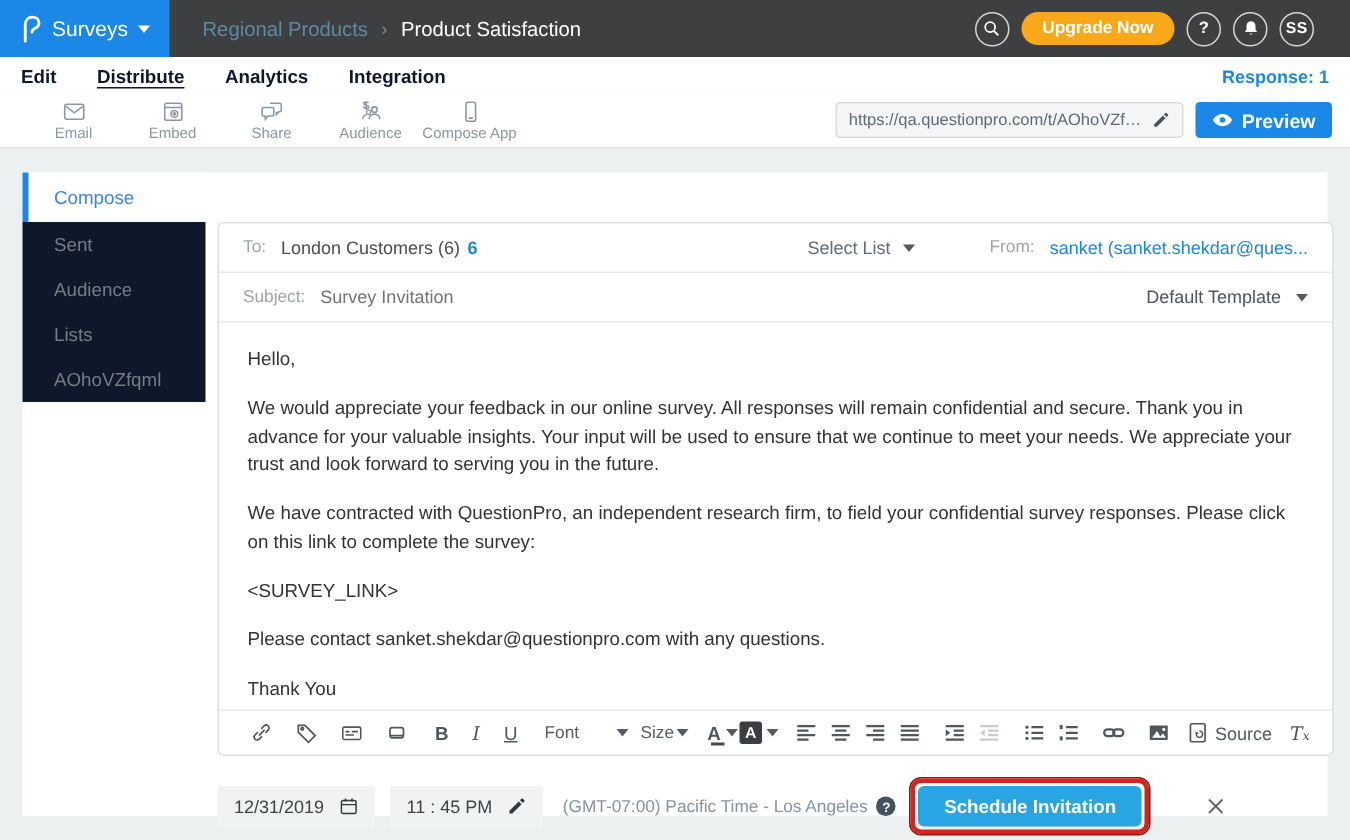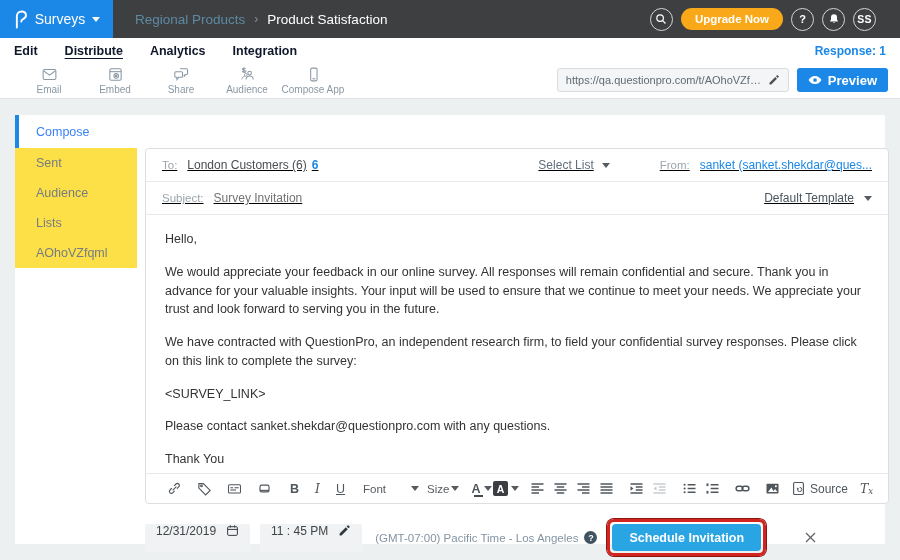--- a/index.html
+++ b/index.html
@@ -50,26 +50,26 @@
   .preview-btn { height:24px; background:#1b87e6; border-radius:3px; color:#fff; font-size:13px;
                  font-weight:bold; display:flex; align-items:center; gap:6px; padding:0 11px; cursor:pointer; }
   .preview-btn svg { width:14px; height:10px; }
 
   
   .content-card { margin:16px 15px 0; background:#fff; height:429px; display:flex; }
   .sidebar { width:122px; flex:none; }
   .side-item { display:flex; align-items:center; font-size:12.5px; cursor:pointer; }
   .side-item.active { height:33px; border-left:4px solid #1b87e6; padding-left:17px; color:#3b82f6;
                       background:#fff; }
-  .side-group .side-item { height:30px; padding-left:21px; color:#757c83; background:#fde047; }
+  .side-group .side-item { height:30px; padding-left:21px; color:#757c83; background:#0f172a; }
 
   .main { flex:1; padding:33px 30px 0 8px; }
   .form-box { border:1px solid #dcdfe1; border-radius:4px; background:#fff; }
   .frow { height:33px; display:flex; align-items:center; padding:0 16px;
-          border-bottom:1px solid #e8eaec; font-size:12px;text-decoration:underline; }
+          border-bottom:1px solid #e8eaec; font-size:12px; }
   .flabel { color:#9aa5ad; font-size:11.5px; margin-right:10px; }
   .to-value { color:#474e54; cursor:pointer; }
   .to-count { color:#1b87e6; font-weight:bold; margin-left:5px; }
   .select-list { margin-left:auto; display:flex; align-items:center; gap:8px; color:#5f6e7a; cursor:pointer; }
   .caret-d { width:0; height:0; border-left:4px solid transparent; border-right:4px solid transparent;
              border-top:5px solid #555b60; }
   .from-group { margin-left:50px; display:flex; align-items:center; }
   .from-value { color:#1b87e6; max-width:190px; white-space:nowrap; overflow:hidden; cursor:pointer; }
   .subject-value { color:#737373; cursor:text; }
   .template-dd { margin-left:auto; display:flex; align-items:center; gap:10px; color:#4b555d; cursor:pointer; }
@@ -95,22 +95,22 @@
   .color-a { position:relative; font-weight:bold; }
   .color-a .bar { position:absolute; left:4px; right:10px; bottom:4px; height:2px; background:#45494d; }
   .bg-a { background:#3a3e42; color:#fff; width:15px; height:15px; border-radius:2px; display:flex;
           align-items:center; justify-content:center; font-size:10.5px; font-weight:bold; }
   .ed.disabled { color:#c7cbd0; }
   .clear-x { font-size:8.5px; margin-top:5px; }
   .source-lbl { font-size:12px; margin-left:4px; }
 
   
   .schedule-bar { display:flex; align-items:center; margin-top:15px; }
-  .chip { background:#f1f2f3; height:28px; border-radius:2px; display:flex; align-items:flex-start;
-          gap:10px; padding:0 11px; font-size:12px; color:#3f4447; cursor:pointer; }
+  .chip { background:#f1f2f3; height:28px; border-radius:2px; display:flex; align-items:center;
+          gap:10px; padding:12px 11px; font-size:12px; color:#3f4447; cursor:pointer; }
   .chip svg { width:13px; height:13px; color:#33383c; }
   .chip + .chip { margin-left:10px; }
   .tz-label { margin-left:13px; font-size:11.5px; color:#8494a3; }
   .help-dot { width:13px; height:13px; border-radius:50%; background:#3f5360; color:#fff;
               font-size:9px; font-weight:bold; display:flex; align-items:center; justify-content:center;
               margin-left:6px; cursor:pointer; }
   .ring { border:3px solid #d2251f; border-radius:7px; padding:2px; margin-left:10px;
           box-shadow:0 0 0 1px #8e1410; }
   .schedule-btn { background:#2aa5e4; height:27px; border-radius:4px; color:#fff; font-weight:bold;
                   font-size:12.5px; padding:0 17px; display:flex; align-items:center; cursor:pointer; }

